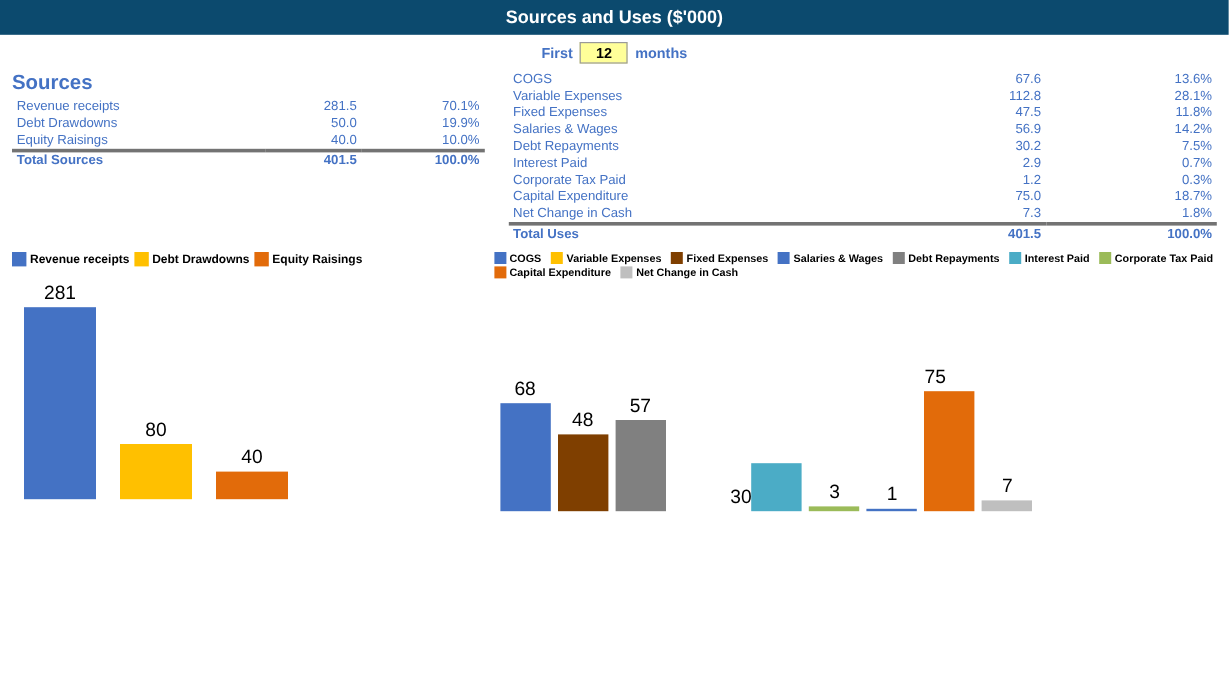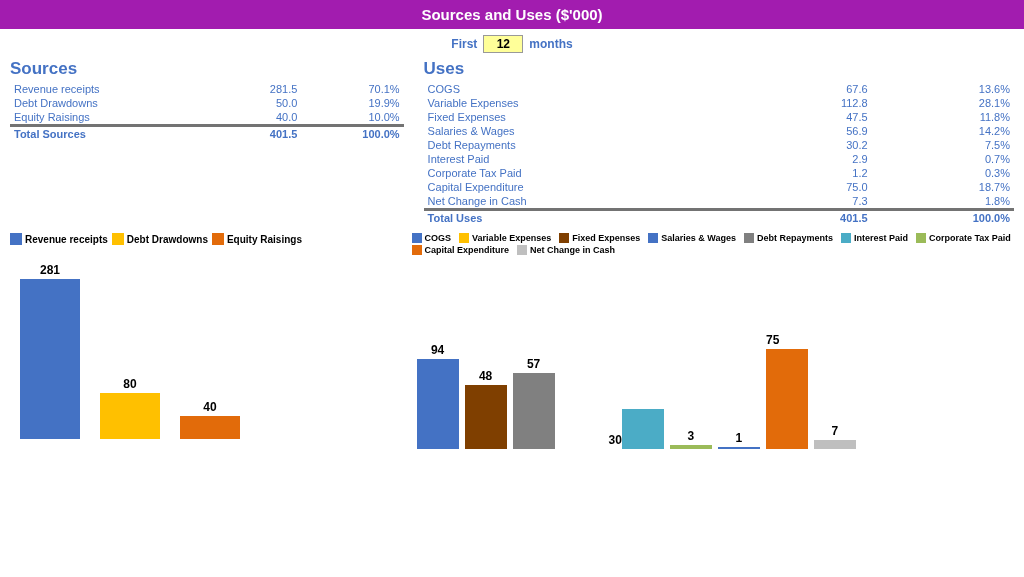--- a/index.html
+++ b/index.html
@@ -1,18 +1,18 @@
 <!DOCTYPE html>
 <html><head>
   <meta charset="utf-8">
   <style>
     * { margin: 0; padding: 0; box-sizing: border-box; }
     body { font-family: Arial, sans-serif; font-size: 11px; background: #fff; width: 1024px; height: 577px; overflow: hidden; }
     
-    .header { background: #a21caf; color: #fff; text-align: center; font-size: 15px; font-weight: bold; padding: 6px 0; }
+    .header { background: #0c4a6e; color: #fff; text-align: center; font-size: 15px; font-weight: bold; padding: 6px 0; }
     
     .months-row { display: flex; align-items: center; justify-content: center; gap: 6px; padding: 6px 0; font-size: 12px; color: #4472C4; font-weight: bold; }
     .months-input { border: 1px solid #999; background: #FFFF99; width: 40px; text-align: center; font-size: 12px; font-weight: bold; color: #000; padding: 1px 2px; }
     
     .main-content { display: flex; padding: 0 10px; }
     
     .sources-section { flex: 1; padding-right: 20px; }
     .uses-section { flex: 1.5; }
     
     .section-title { color: #4472C4; font-weight: bold; font-size: 17px; margin-bottom: 3px; }
@@ -26,21 +26,21 @@
     .total-row td { font-weight: bold; color: #4472C4 !important; border-top: 3px solid #737373; padding-top: 3px; }
     
     .charts-area { display: flex; padding: 8px 10px 0 10px; }
     .sources-chart { flex: 1; }
     .uses-chart { flex: 1.5; }
     
     .legend { display: flex; flex-wrap: wrap; gap: 4px; margin-bottom: 4px; align-items: center; }
     .legend-item { display: flex; align-items: center; gap: 3px; font-size: 10px; font-weight: bold; }
     .legend-dot { width: 12px; height: 12px; display: inline-block; }
     .bar-group { display: flex; flex-direction: column; align-items: center; }
-    .bar-label-top { font-size: 12px; font-weight: bold; margin-bottom: 2px; }
+    .bar-label-top { font-size: 16px; font-weight: normal; margin-bottom: 2px; }
     
     .uses-legend { display: flex; flex-wrap: wrap; gap: 2px 8px; margin-bottom: 4px; }
     .uses-legend-item { display: flex; align-items: center; gap: 3px; font-size: 9px; font-weight: bold; }
 
     .sources-bars { display: flex; align-items: flex-end; height: 190px; gap: 20px; padding-left: 10px; }
     .uses-bars { display: flex; align-items: flex-end; height: 190px; gap: 6px; padding-left: 5px; }
   </style>
 </head>
 <body>
 
@@ -80,21 +80,20 @@
           <tr class="total-row" id="sources-total-row">
         <td>Total Sources</td>
         <td>401.5</td>
         <td>100.0%</td>
       </tr>
     </tbody>
       </table>
   </div>
 
   <div class="uses-section">
-    <div class="section-title">Uses</div>
     <table class="data-table">
       <tbody id="uses-rows">
           <tr>
             <td>COGS</td>
             <td>67.6</td>
             <td>13.6%</td>
           </tr>
           <tr>
             <td>Variable Expenses</td>
             <td>112.8</td>
@@ -214,21 +213,21 @@
           <span style="width:10px;height:10px;background:#E26B0A;display:inline-block;"></span>
           <span>Capital Expenditure</span>
         </div>
         <div class="uses-legend-item">
           <span style="width:10px;height:10px;background:#BFBFBF;display:inline-block;"></span>
           <span>Net Change in Cash</span>
         </div>
       </div>
     <div class="uses-bars" id="uses-bars">
         <div class="bar-group" style="display: flex; flex-direction: column; align-items: center;">
-          <span class="bar-label-top">94</span>
+          <span class="bar-label-top">68</span>
     <div style="width:42px;height:90px;background:#4472C4;"></div>
         </div>
         <div class="bar-group" style="display: flex; flex-direction: column; align-items: center;">
           <span class="bar-label-top">48</span>
     <div style="width:42px;height:64px;background:#7F3F00;"></div>
         </div>
         <div class="bar-group" style="display: flex; flex-direction: column; align-items: center;">
           <span class="bar-label-top">57</span>
     <div style="width:42px;height:76px;background:#808080;"></div>
         </div>

